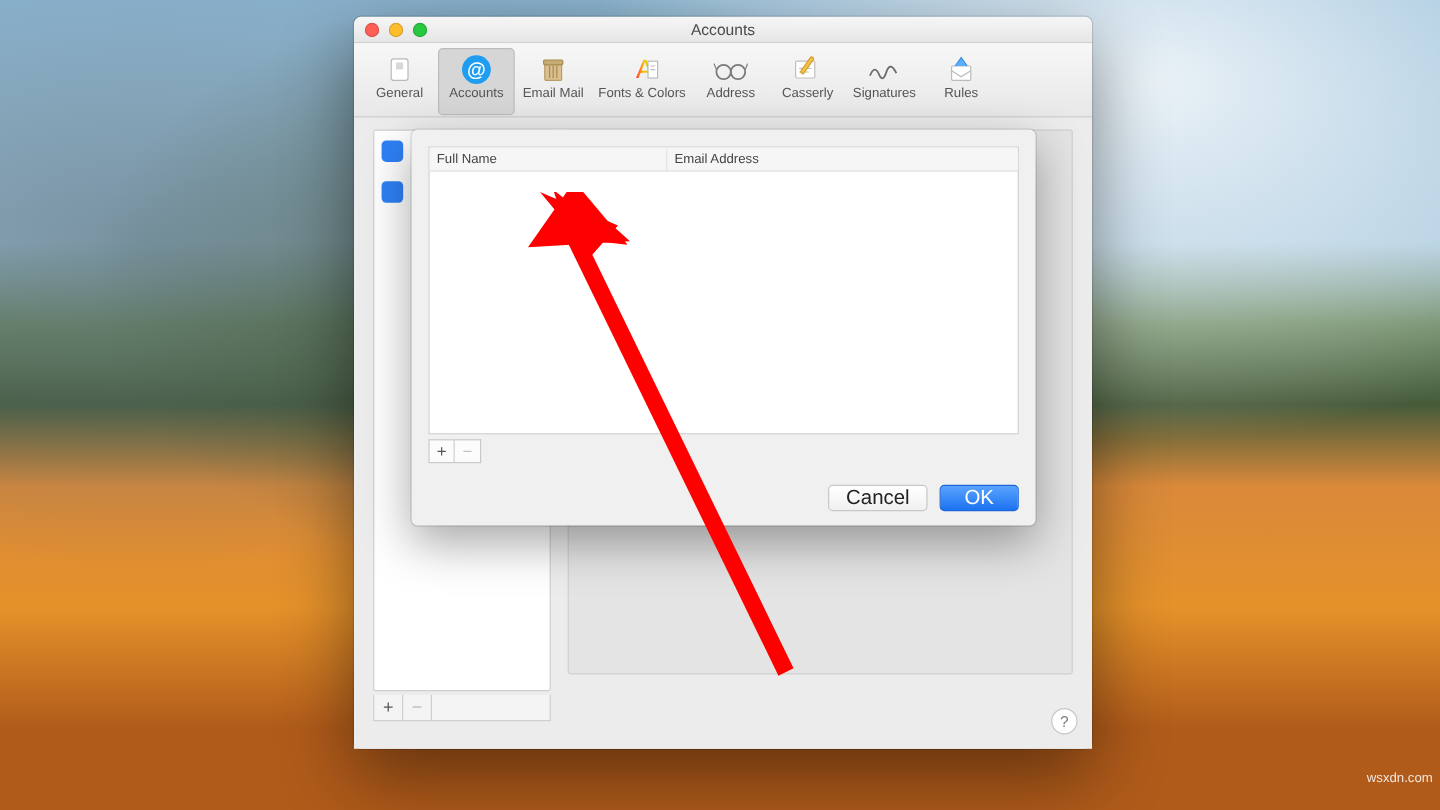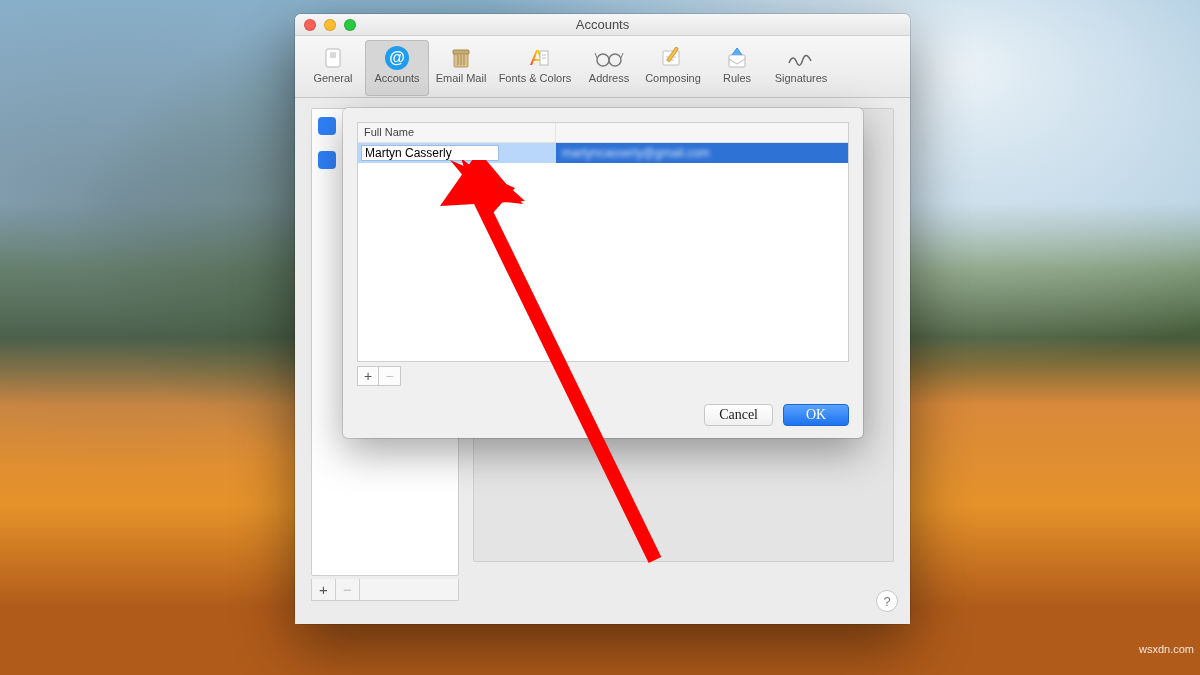--- a/index.html
+++ b/index.html
@@ -95,21 +95,21 @@
 .sheet {
   position: absolute; left: 343px; top: 108px; width: 520px; height: 330px;
   background: #f0f0f0; border-radius: 5px;
   box-shadow: 0 14px 40px rgba(0,0,0,0.35), 0 0 0 1px rgba(0,0,0,0.12);
   z-index: 10;
 }
 .sheet-table-wrap {
   position: absolute; left: 14px; top: 14px; right: 14px; height: 240px;
   background: #fff; border: 1px solid #cfcfcf;
 }
-.sheet-headers { display: flex; height: 20px; background: #f6f6f6; border-bottom: 1px solid #e0e0e0; }
+.sheet-headers { display: flex; height: 20px; background: #f6f6f6; border-bottom: 1px solid #e0e0e0; align-items: center; }
 .sh-col { font-size: 11px; color: #444; padding: 3px 6px; border-right: 1px solid #e4e4e4; }
 .sh-col.col1 { width: 198px; }
 .sh-col.col2 { flex: 1; border-right: none; }
 .sheet-row { display: flex; height: 20px; }
 .sel-cell {
   width: 198px; display: flex; align-items: center; position: relative;
   background: #b9d7fb; padding-left: 3px;
 }
 .sel-cell input {
   width: 138px; height: 16px; font-size: 12px; border: 1px solid #9bbce6;
@@ -124,24 +124,23 @@
 }
 .sq-btn {
   width: 22px; height: 20px; background: #fcfcfc; border: 1px solid #c8c8c8;
   display: flex; align-items: center; justify-content: center; font-size: 14px; color: #555;
 }
 .sq-btn + .sq-btn { border-left: none; }
 .sq-btn.minus { color: #c0c0c0; }
 
 .sheet-buttons { position: absolute; right: 14px; bottom: 12px; display: flex; gap: 10px; }
 .mac-btn {
-  height: 22px; min-width: 66px; padding: 0 14px; font-size: 14px;
+  height: 22px; min-width: 66px; padding: 0 14px; font-size: 17px;
   border-radius: 4px; border: 1px solid #c8c8c8; background: linear-gradient(#ffffff,#f0f0f0);
   color: #222;
-  font-family: Liberation Serif, serif;
 }
 .mac-btn.primary {
   background: linear-gradient(#5aa3ff,#1c72ef); color: #fff; border: 1px solid #1c66d9;
 }
 
 
 .arrow-svg { position: absolute; left: 355px; top: 160px; z-index: 20; pointer-events: none; }
 
 </style>
 </head>
@@ -223,41 +222,41 @@
     </div>
     <div class="tb-item">
       <div class="tb-icon">
         <svg width="26" height="26" viewBox="0 0 26 26">
             <rect x="3" y="6" width="16" height="14" rx="1" fill="#fff" stroke="#c0c0c0"></rect>
             <line x1="6" y1="12" x2="16" y2="12" stroke="#c0c0c0"></line>
             <line x1="6" y1="15" x2="14" y2="15" stroke="#c0c0c0"></line>
             <rect x="16" y="2" width="3" height="16" rx="1" transform="rotate(35 16 2)" fill="#f6c146" stroke="#cfa030"></rect>
           </svg>
       </div>
-      <div class="tb-label">Composing</div>
+      <div class="tb-label">Casserly</div>
+    </div>
+    <div class="tb-item">
+      <div class="tb-icon">
+        <svg width="30" height="22" viewBox="0 0 30 22">
+            <path d="M3 16 q4 -10 8 0 q3 6 6 -4 q3 -8 8 2" stroke="#6a6a6a" fill="none" stroke-width="1.5"></path>
+          </svg>
+      </div>
+      <div class="tb-label">Signatures</div>
     </div>
     <div class="tb-item">
       <div class="tb-icon">
         <svg width="26" height="26" viewBox="0 0 26 26">
             <rect x="5" y="10" width="16" height="12" rx="1" fill="#fff" stroke="#bbb"></rect>
             <path d="M5 14 l8 5 l8 -5" stroke="#bbb" fill="none"></path>
             <path d="M8 10 l5 -7 l5 7" fill="#5ab0ff" stroke="#3a8fe0"></path>
             <path d="M11 8 l2 -3 l2 3" fill="#5ab0ff"></path>
           </svg>
       </div>
       <div class="tb-label">Rules</div>
     </div>
-    <div class="tb-item">
-      <div class="tb-icon">
-        <svg width="30" height="22" viewBox="0 0 30 22">
-            <path d="M3 16 q4 -10 8 0 q3 6 6 -4 q3 -8 8 2" stroke="#6a6a6a" fill="none" stroke-width="1.5"></path>
-          </svg>
-      </div>
-      <div class="tb-label">Signatures</div>
-    </div>
   </div>
 
   <div class="content">
     <div class="side-list">
       <div class="side-row">
         <div class="side-badge" style="background:#2f81f7"></div>
       </div>
       <div class="side-row">
         <div class="side-badge" style="background:#2f81f7"></div>
       </div>
@@ -268,28 +267,21 @@
     </div>
     <div class="detail-panel"></div>
     <div class="help-btn">?</div>
   </div>
 </div>
 
 <div class="sheet">
   <div class="sheet-table-wrap">
     <div class="sheet-headers">
       <div class="sh-col col1">Full Name</div>
-    </div>
-    <div class="sheet-row">
-      <div class="sel-cell">
-        <input type="text" value="Martyn Casserly" style="">
-      </div>
-      <div class="email-cell">
-        <span class="blur">martyncasserly@gmail.com</span>
-      </div>
+      <div class="sh-col col2">Email Address</div>
     </div>
   </div>
   <div class="sheet-add-remove">
     <div class="sq-btn">+</div>
     <div class="sq-btn minus">−</div>
   </div>
   <div class="sheet-buttons">
     <button class="mac-btn">Cancel</button>
     <button class="mac-btn primary">OK</button>
   </div>

